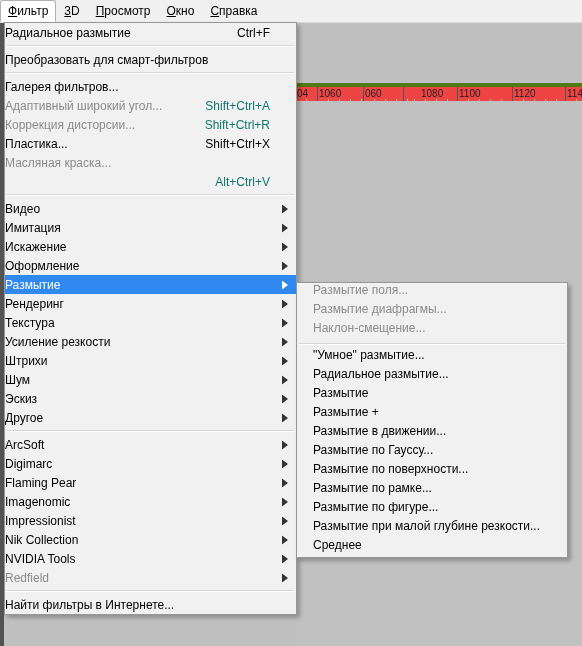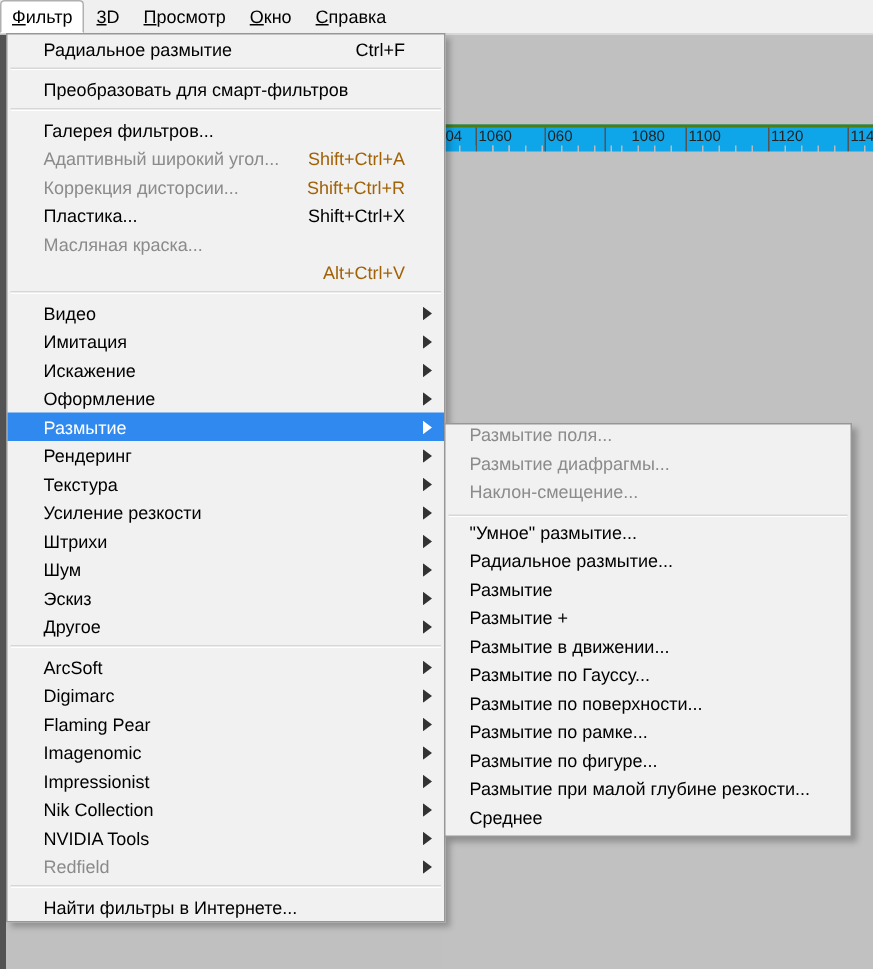--- a/index.html
+++ b/index.html
@@ -3,35 +3,35 @@
 <meta charset="utf-8">
 <style>
   html,body{margin:0;padding:0;font-family:"Segoe UI",Tahoma,Arial,sans-serif;font-size:12px;color:#000;background:#c0c0c0;}
   .stage{position:relative;width:582px;height:646px;overflow:hidden;}
   
   .menubar{position:absolute;left:0;top:0;width:582px;height:22px;background:#f0f0f0;border-bottom:1px solid #d8d8d8;display:flex;align-items:stretch;}
   .menubar .mitem{display:flex;align-items:center;padding:0 8px;height:22px;cursor:default;justify-content:flex-end;}
   .menubar .mitem.active{background:#ffffff;border:1px solid #b0b0b0;border-bottom:1px solid #ffffff;border-radius:3px 3px 0 0;box-sizing:border-box;padding:0 7px;height:22px;}
   .menubar .u{text-decoration:underline;}
   
-  .ruler-wrap{position:absolute;left:295px;top:83px;right:0;height:18px;background:#0ea5e9;border-top:2px solid #4d7c0f;border-bottom:1px solid #9a9a9a;}
+  .ruler-wrap{position:absolute;left:295px;top:83px;right:0;height:18px;background:#ef4444;border-top:4px solid #4d7c0f;border-bottom:1px solid #9a9a9a;}
   .ruler{position:relative;height:100%;}
   .ruler .tick{position:absolute;top:0;bottom:0;}
   .ruler .tick.big{border-left:1px solid #555;}
   .ruler .tick.small{border-left:1px solid #bbb;height:6px;top:auto;bottom:0;}
   .ruler .lbl{position:absolute;top:1px;font-size:10px;color:#222;}
   
   .canvas-bg{position:absolute;left:295px;top:101px;right:0;bottom:0;background:#c1c1c1;}
   
   .menu{position:absolute;left:4px;top:22px;width:291px;background:#f1f1f1;border:1px solid #979797;box-shadow:3px 3px 4px rgba(0,0,0,.25);}
-  .menu .row{display:flex;align-items:center;height:19px;padding:0 26px 0 24px;position:relative;}
+  .menu .row{display:flex;align-items:center;height:19px;padding:0 26px 0 0;position:relative;}
   .menu .row.sel{background:#2f89ef;color:#fff;}
   .menu .row.sel .sc,.menu .row.sel .arrow svg{color:#fff;fill:#fff;}
   .menu .row.disabled{color:#8b8b8b;}
-  .menu .row.disabled .sc{color:#a16207;}
+  .menu .row.disabled .sc{color:#0f766e;}
   .menu .row .lbl{flex:0 0 auto;}
   .menu .row .sc{position:absolute;right:26px;}
   .menu .row .arrow{position:absolute;right:8px;top:50%;transform:translateY(-50%);}
   .menu .row .arrow svg{display:block;}
   .menu .sep{height:1px;margin:3px 2px;background:#d7d7d7;border-bottom:1px solid #ffffff;}
   
   .submenu{position:absolute;left:296px;top:282px;width:270px;background:#f1f1f1;border:1px solid #979797;box-shadow:3px 3px 4px rgba(0,0,0,.25);}
   .submenu .row{display:flex;align-items:flex-start;height:19px;padding:0 20px 0 16px;}
   .submenu .row.disabled{color:#8b8b8b;}
   .submenu .sep{height:1px;margin:3px 2px;background:#d7d7d7;border-bottom:1px solid #ffffff;}

